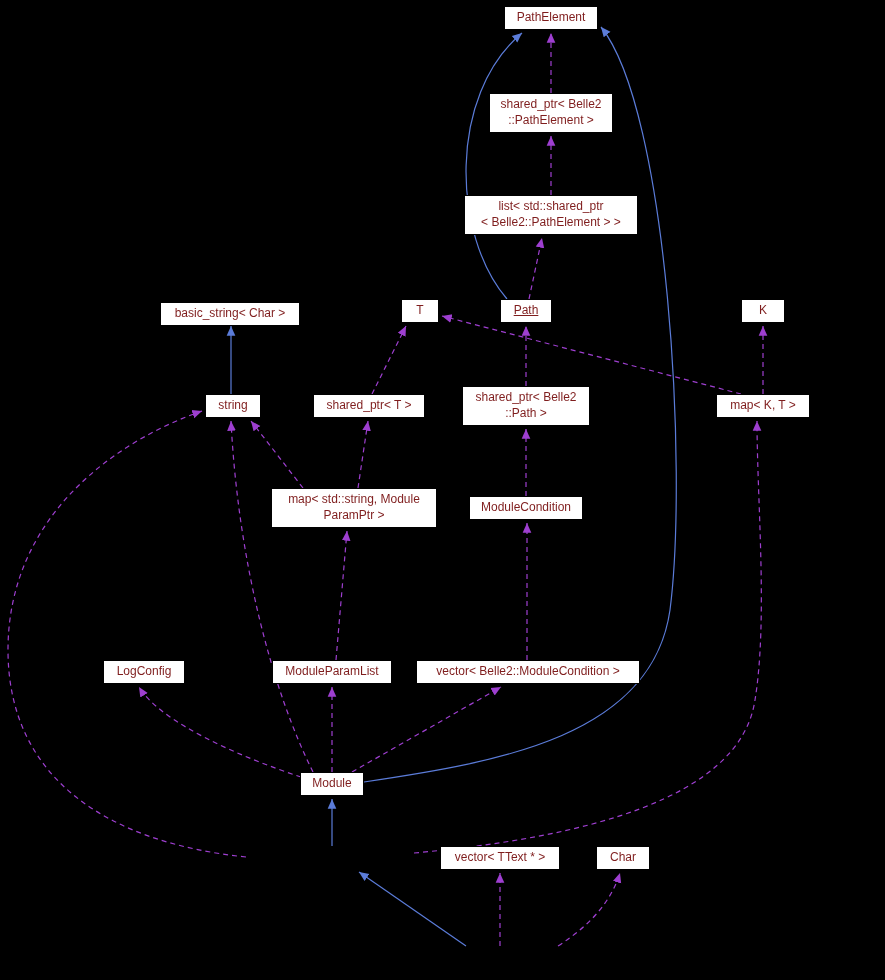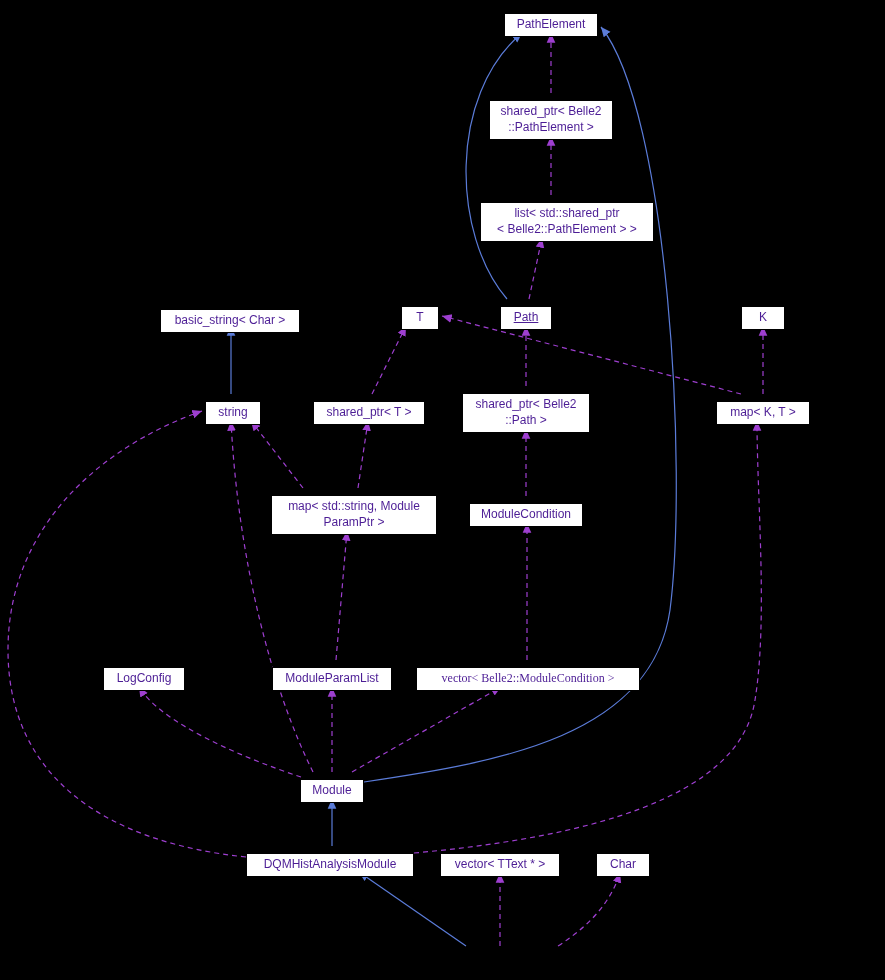--- a/index.html
+++ b/index.html
@@ -12,22 +12,22 @@
   .edge{fill:none;stroke-width:1.2;}
   .edge-blue{stroke:var(--inheritance-edge,#5b7cd9);}
   .edge-purple{stroke:var(--usage-edge,#9e3fd0);stroke-dasharray:5 4;}
   #arrow-blue path{fill:var(--inheritance-edge,#5b7cd9);}
   #arrow-purple path{fill:var(--usage-edge,#9e3fd0);}
   .node{
     position:absolute;box-sizing:border-box;
     display:flex;align-items:center;justify-content:center;
     background:var(--node-fill,#fff);
     border:1px solid var(--node-border,#000);
-    color:#4c1d95;font-size:12px;line-height:1.3;
-    text-align:center;white-space:pre-line;cursor:pointer;margin-top:7px;
+    color:#7f1d1d;font-size:12px;line-height:1.3;
+    text-align:center;white-space:pre-line;cursor:pointer;
   }
   .node.selected{background:var(--selected-fill,#bfbfbf);}
 </style>
 </head>
 <body>
 
 <div class="canvas">
 
   <svg class="edge-layer" viewBox="0 0 885 980" xmlns="http://www.w3.org/2000/svg">
     <defs>
@@ -63,35 +63,34 @@
     <path class="edge edge-purple" d="M 763,394 L 763,326" marker-end="url(#arrow-purple)"></path>
     <path class="edge edge-purple" d="M 414,853 C 580,838 740,800 755,700 C 768,620 757,500 757,421" marker-end="url(#arrow-purple)"></path>
     <path class="edge edge-purple" d="M 246,857 C 110,843 8,780 8,650 C 8,520 110,443 202,411" marker-end="url(#arrow-purple)"></path>
     <path class="edge edge-purple" d="M 500,946 L 500,873" marker-end="url(#arrow-purple)"></path>
     <path class="edge edge-purple" d="M 558,946 C 595,922 612,898 620,873" marker-end="url(#arrow-purple)"></path>
   </svg>
 
   <div class="node" style="left:504px;top:6px;width:94px;height:24px;">PathElement</div>
   <div class="node" style="left:489px;top:93px;width:124px;height:40px;">shared_ptr&lt; Belle2
 ::PathElement &gt;</div>
-  <div class="node" style="left:480px;top:195px;width:174px;height:40px;">list&lt; std::shared_ptr
+  <div class="node" style="left:464px;top:195px;width:174px;height:40px;">list&lt; std::shared_ptr
 &lt; Belle2::PathElement &gt; &gt;</div>
   <div class="node" style="left:160px;top:302px;width:140px;height:24px;text-align:center;">basic_string&lt; Char &gt;</div>
   <div class="node" style="left:401px;top:299px;width:38px;height:24px;">T</div>
   <div class="node" style="left:500px;top:299px;width:52px;height:24px;text-decoration:underline;">Path</div>
   <div class="node" style="left:741px;top:299px;width:44px;height:24px;">K</div>
   <div class="node" style="left:205px;top:394px;width:56px;height:24px;">string</div>
   <div class="node" style="left:313px;top:394px;width:112px;height:24px;">shared_ptr&lt; T &gt;</div>
   <div class="node" style="left:462px;top:386px;width:128px;height:40px;">shared_ptr&lt; Belle2
 ::Path &gt;</div>
   <div class="node" style="left:716px;top:394px;width:94px;height:24px;">map&lt; K, T &gt;</div>
   <div class="node" style="left:271px;top:488px;width:166px;height:40px;">map&lt; std::string, Module
 ParamPtr &gt;</div>
   <div class="node" style="left:469px;top:496px;width:114px;height:24px;">ModuleCondition</div>
   <div class="node" style="left:103px;top:660px;width:82px;height:24px;">LogConfig</div>
   <div class="node" style="left:272px;top:660px;width:120px;height:24px;">ModuleParamList</div>
-  <div class="node" style="left:416px;top:660px;width:224px;height:24px;font-family:Liberation Serif, serif;">vector&lt; Belle2::ModuleCondition &gt;</div>
+  <div class="node" style="left:416px;top:660px;width:224px;height:24px;">vector&lt; Belle2::ModuleCondition &gt;</div>
   <div class="node" style="left:300px;top:772px;width:64px;height:24px;">Module</div>
-  <div class="node" style="left:246px;top:846px;width:168px;height:24px;">DQMHistAnalysisModule</div>
   <div class="node" style="left:440px;top:846px;width:120px;height:24px;">vector&lt; TText * &gt;</div>
   <div class="node" style="left:596px;top:846px;width:54px;height:24px;">Char</div>
 
 </div>
 
 </body></html>

